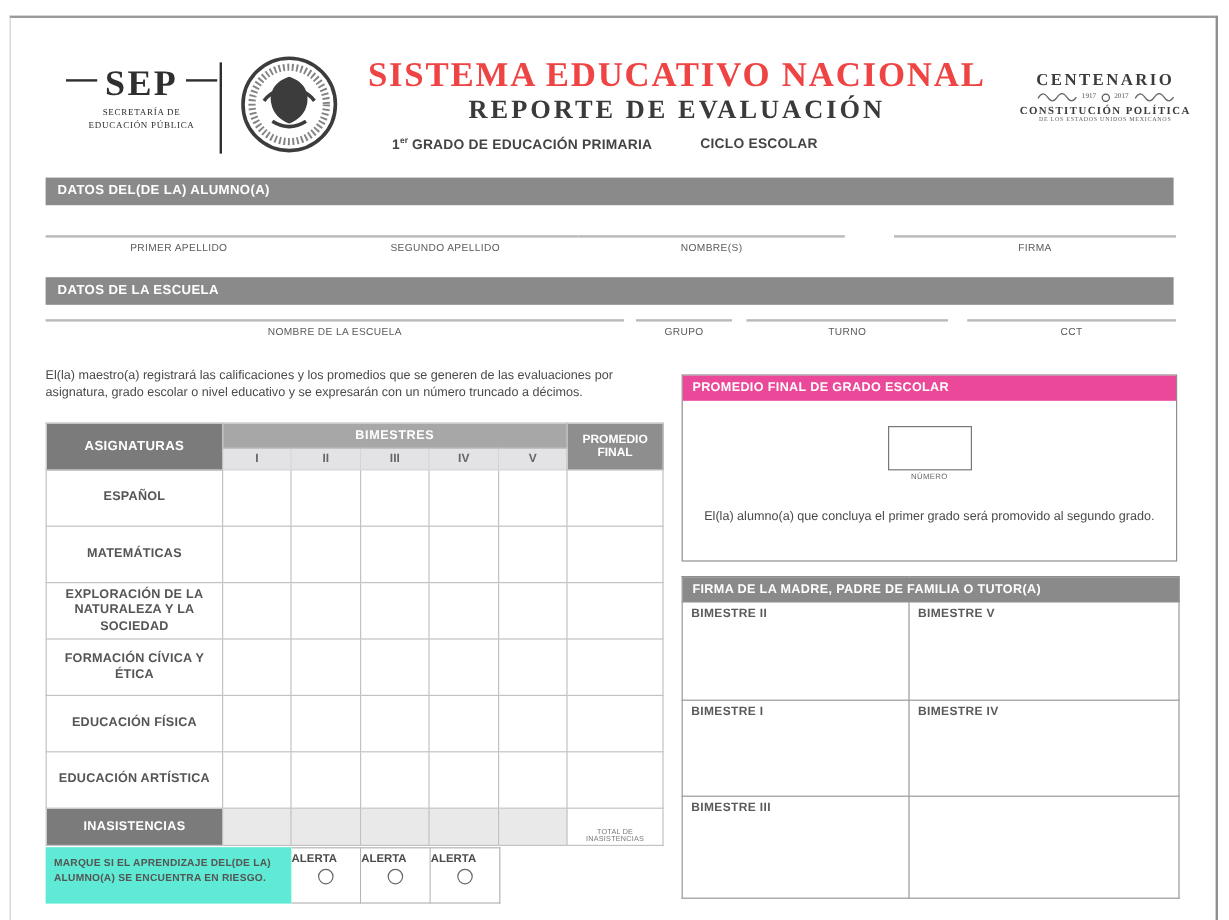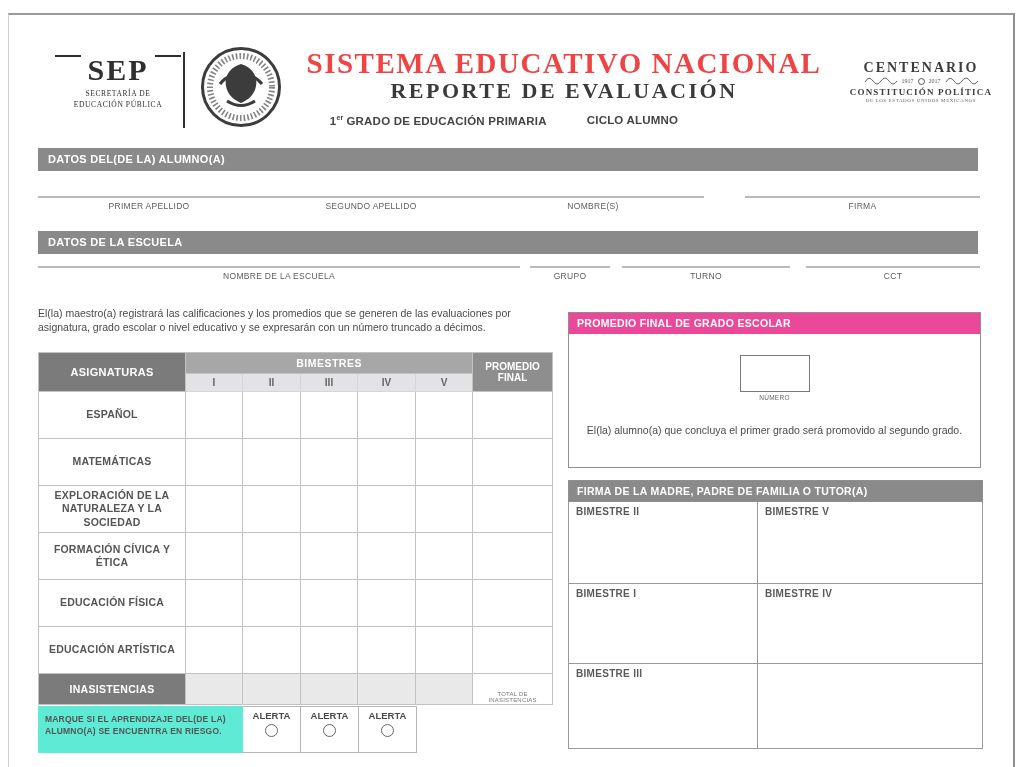--- a/index.html
+++ b/index.html
@@ -4,21 +4,21 @@
 <style>
   * { margin:0; padding:0; box-sizing:border-box; }
   html,body { background:#fff; }
   body { font-family:"Liberation Sans", sans-serif; color:#4a4a4a; }
   #page { position:relative; width:1024px; height:767px; background:#fff; overflow:hidden; }
   #frame { position:absolute; left:8px; top:13px; right:9px; bottom:0;
            border-top:2px solid #9a9a9a; border-left:1px solid #cfcfcf; border-right:2px solid #8f8f8f; }
 
   
   .sep-logo { position:absolute; left:55px; top:55px; width:126px; text-align:center; }
-  .sep-row { display:flex; align-items:flex-start; }
+  .sep-row { display:flex; align-items:center; }
   .sep-row .rule { flex:1; border-bottom:2px solid #2f2f2f; margin-bottom:7px; }
   .sep-acronym { font-family:"Liberation Serif", serif; font-weight:bold; font-size:30px;
                  letter-spacing:2px; color:#2f2f2f; padding:0 6px; line-height:1; }
   .sep-sub { margin-top:4px; font-family:"Liberation Serif", serif; font-size:7.5px;
              letter-spacing:0.6px; color:#2f2f2f; line-height:1.4; }
   .sep-sub span { display:block; }
   .header-divider { position:absolute; left:183px; top:52px; width:2px; height:76px; background:#2f2f2f; }
   .seal { position:absolute; left:200px; top:46px; width:82px; height:82px; }
 
   .title-block { position:absolute; left:288px; top:48px; width:552px; text-align:center; }
@@ -72,21 +72,21 @@
                  text-align:center; letter-spacing:0.3px; }
   td.abs-cell { background:#e9e9e9; border:1px solid #d8d8d8; }
   td.abs-total { background:#fff; vertical-align:bottom; text-align:center; }
   td.abs-total span { font-size:6px; color:#777; display:block; padding-bottom:1px; letter-spacing:0.2px; }
 
   
   .risk-row { position:absolute; left:38px; top:706px; display:flex; height:47px; }
   .risk-label { width:205px; background:#5eead4; font-size:8.5px; font-weight:bold; color:#555;
                 padding:8px 6px 0 7px; line-height:1.4; letter-spacing:0.2px; }
   .alert-cell { width:58px; border:1px solid #b5b5b5; border-left:none; background:#fff;
-                text-align:center; padding-top:3px; }
+                padding-top:3px; }
   .alert-cell:first-of-type { border-left:1px solid #b5b5b5; }
   .alert-cell .alabel { font-size:9.5px; font-weight:bold; color:#4a4a4a; }
   .radio { width:13px; height:13px; border:1.5px solid #666; border-radius:50%; margin:3px auto 0; background:#fff; }
 
   
   .panel-header { height:21px; background:#ec4899; color:#fff; font-weight:bold; font-size:10.5px;
                   line-height:21px; padding-left:8px; letter-spacing:0.3px; }
   .avg-panel { position:absolute; left:568px; top:312px; width:413px; height:156px;
                border:1px solid #8f8f8f; background:#fff; }
   .num-box { width:70px; height:37px; border:1.5px solid #777; margin:21px auto 0; background:#fff; }
@@ -129,21 +129,21 @@
     <path d="M41 18 c-10 3 -17 11 -15 22 c1.5 9 8 14 15 17 c7 -3 13.5 -8 15 -17 c2 -11 -5 -19 -15 -22 z" fill="#3c3c3c"></path>
     <path d="M20 38 c6 -8 14 -10 21 -6 c7 -4 15 -2 21 6" fill="none" stroke="#3c3c3c" stroke-width="3"></path>
     <path d="M27 55 q14 9 28 0" fill="none" stroke="#3c3c3c" stroke-width="3"></path>
   </svg>
 
   <div class="title-block">
     <div class="main-title">SISTEMA EDUCATIVO NACIONAL</div>
     <div class="sub-title">REPORTE DE EVALUACIÓN</div>
     <div class="grade-row">
       <span><span>1</span><sup>er</sup><span class="grade-rest">GRADO DE EDUCACIÓN PRIMARIA</span></span>
-      <span>CICLO ALUMNO</span>
+      <span>CICLO ESCOLAR</span>
     </div>
   </div>
 
   <div class="centenario">
     <div class="cent-title">CENTENARIO</div>
     <div class="cent-years">
       <svg width="34" height="8" viewBox="0 0 34 8">
           <path d="M1 5 q4 -7 8 -1 t8 0 t8 0 t8 0" fill="none" stroke="#666" stroke-width="1"></path>
         </svg>
       <span>1917</span>

